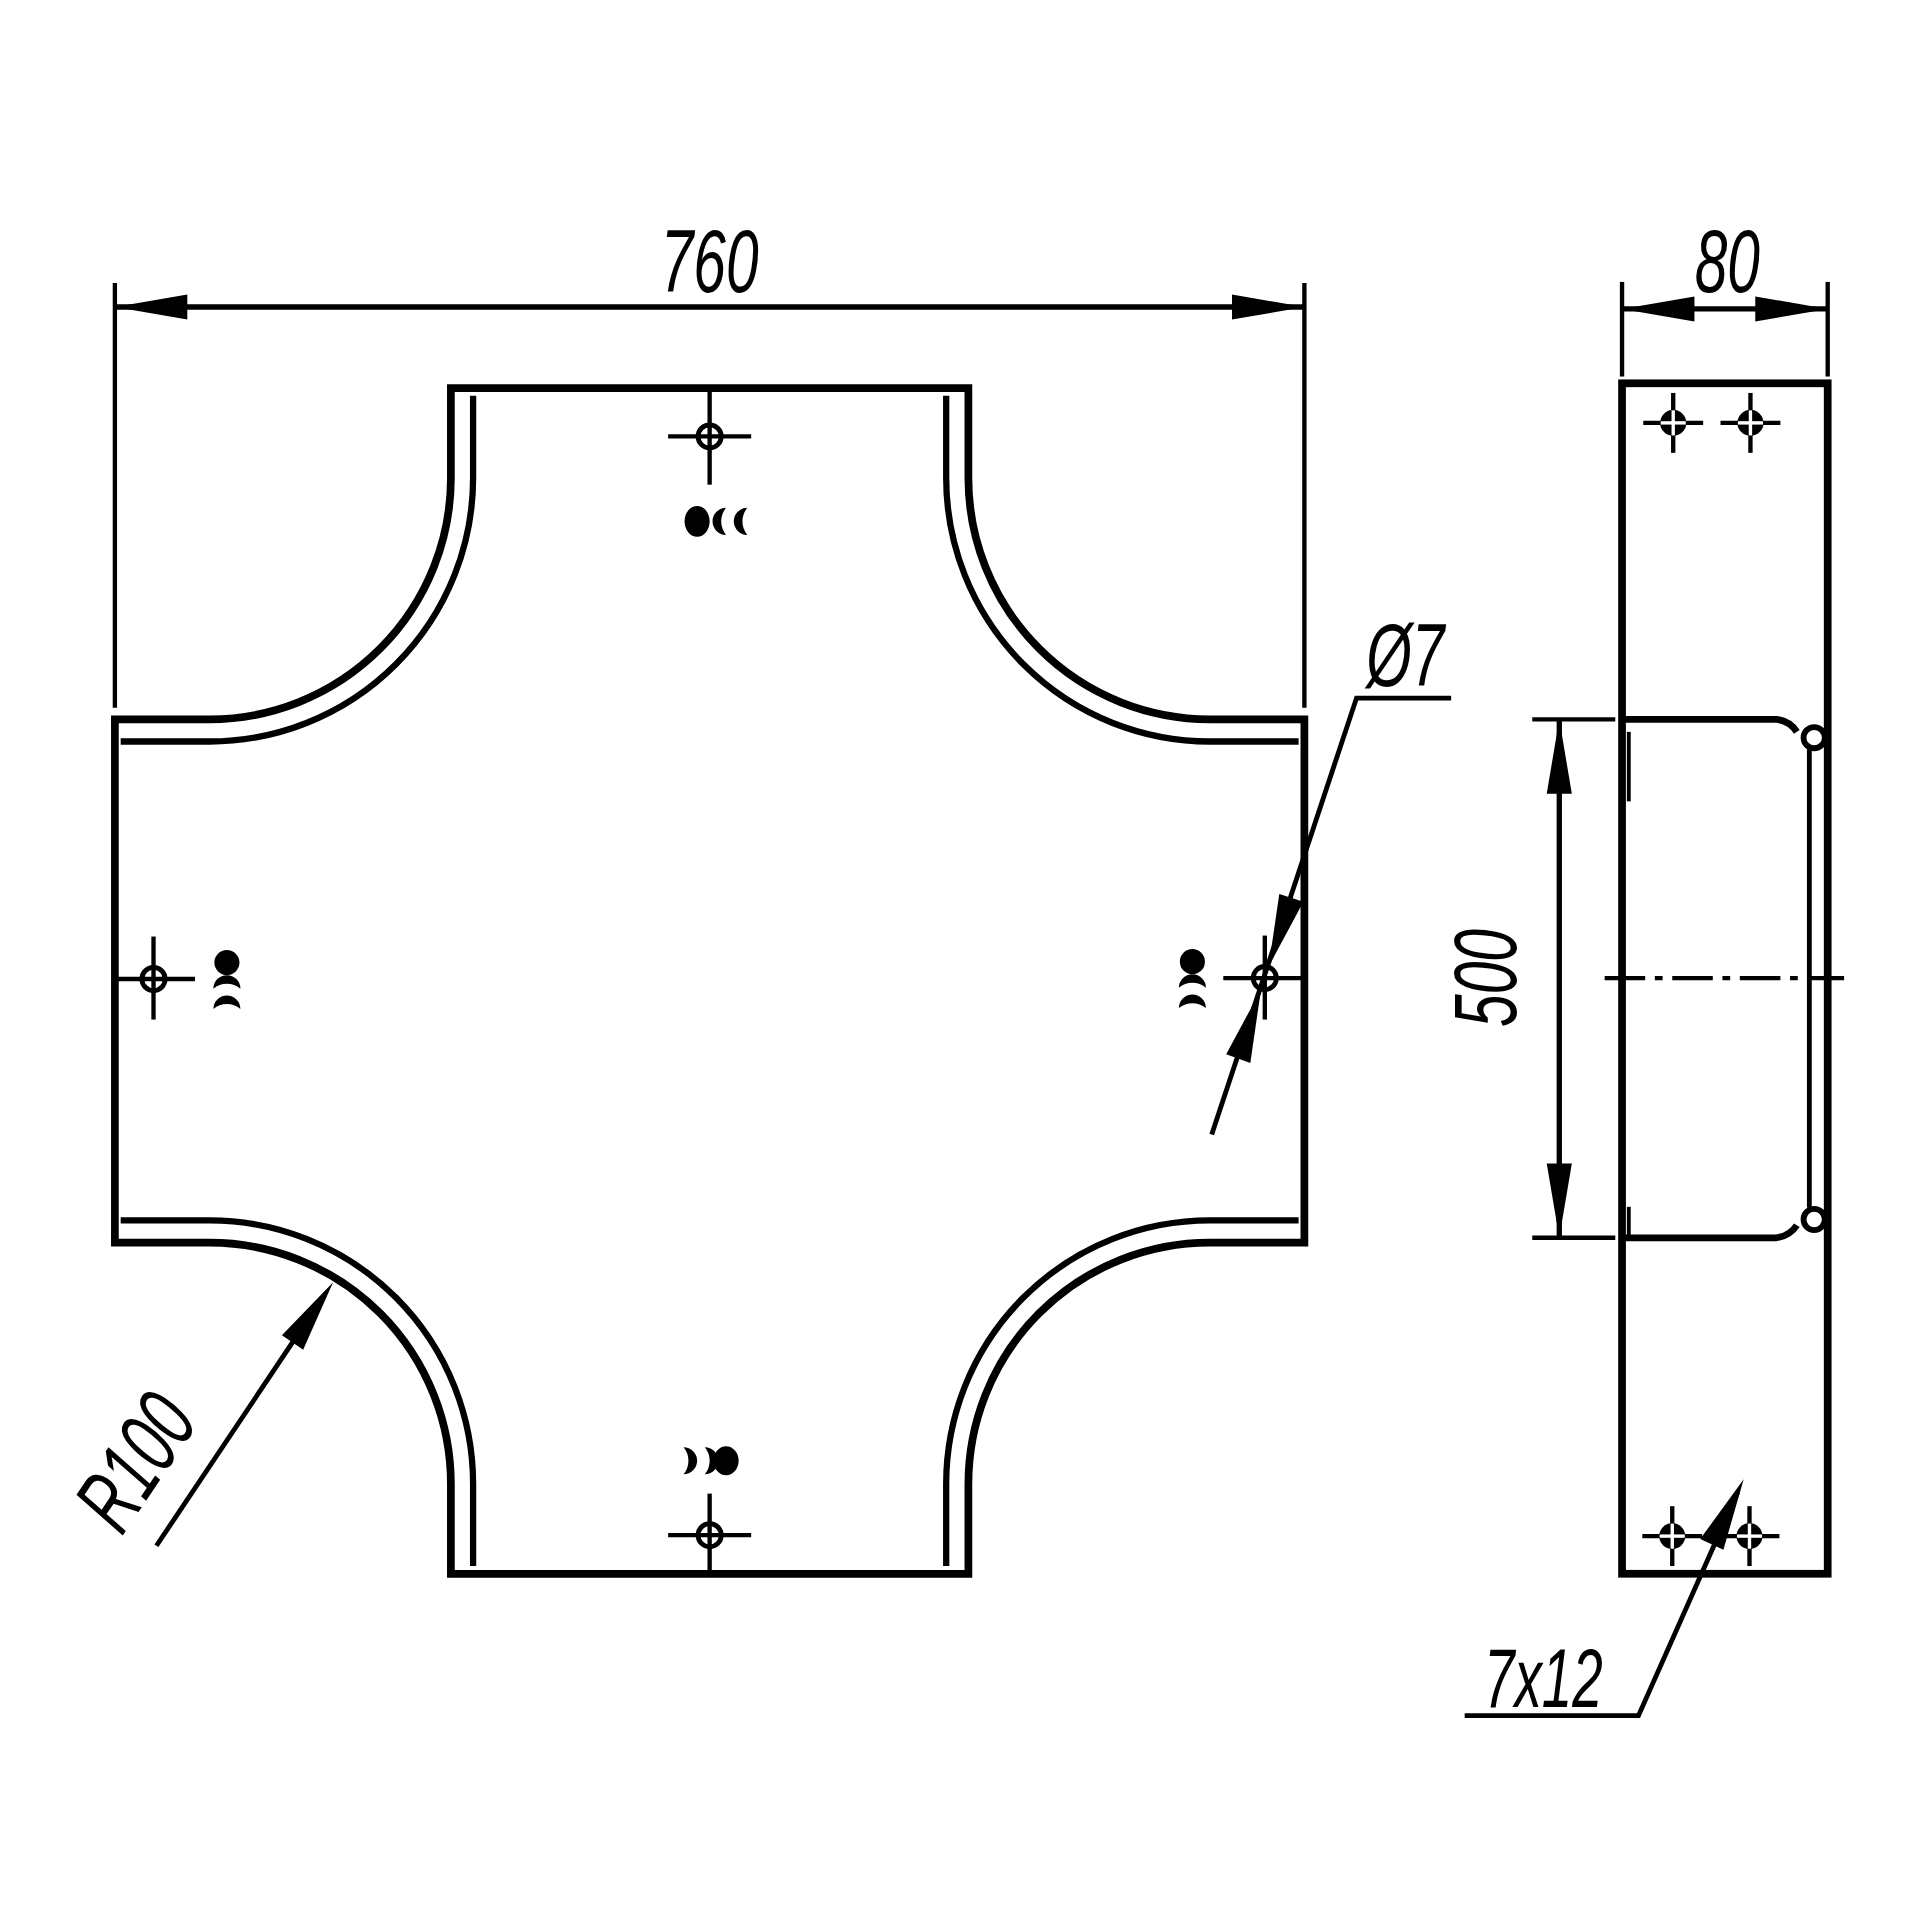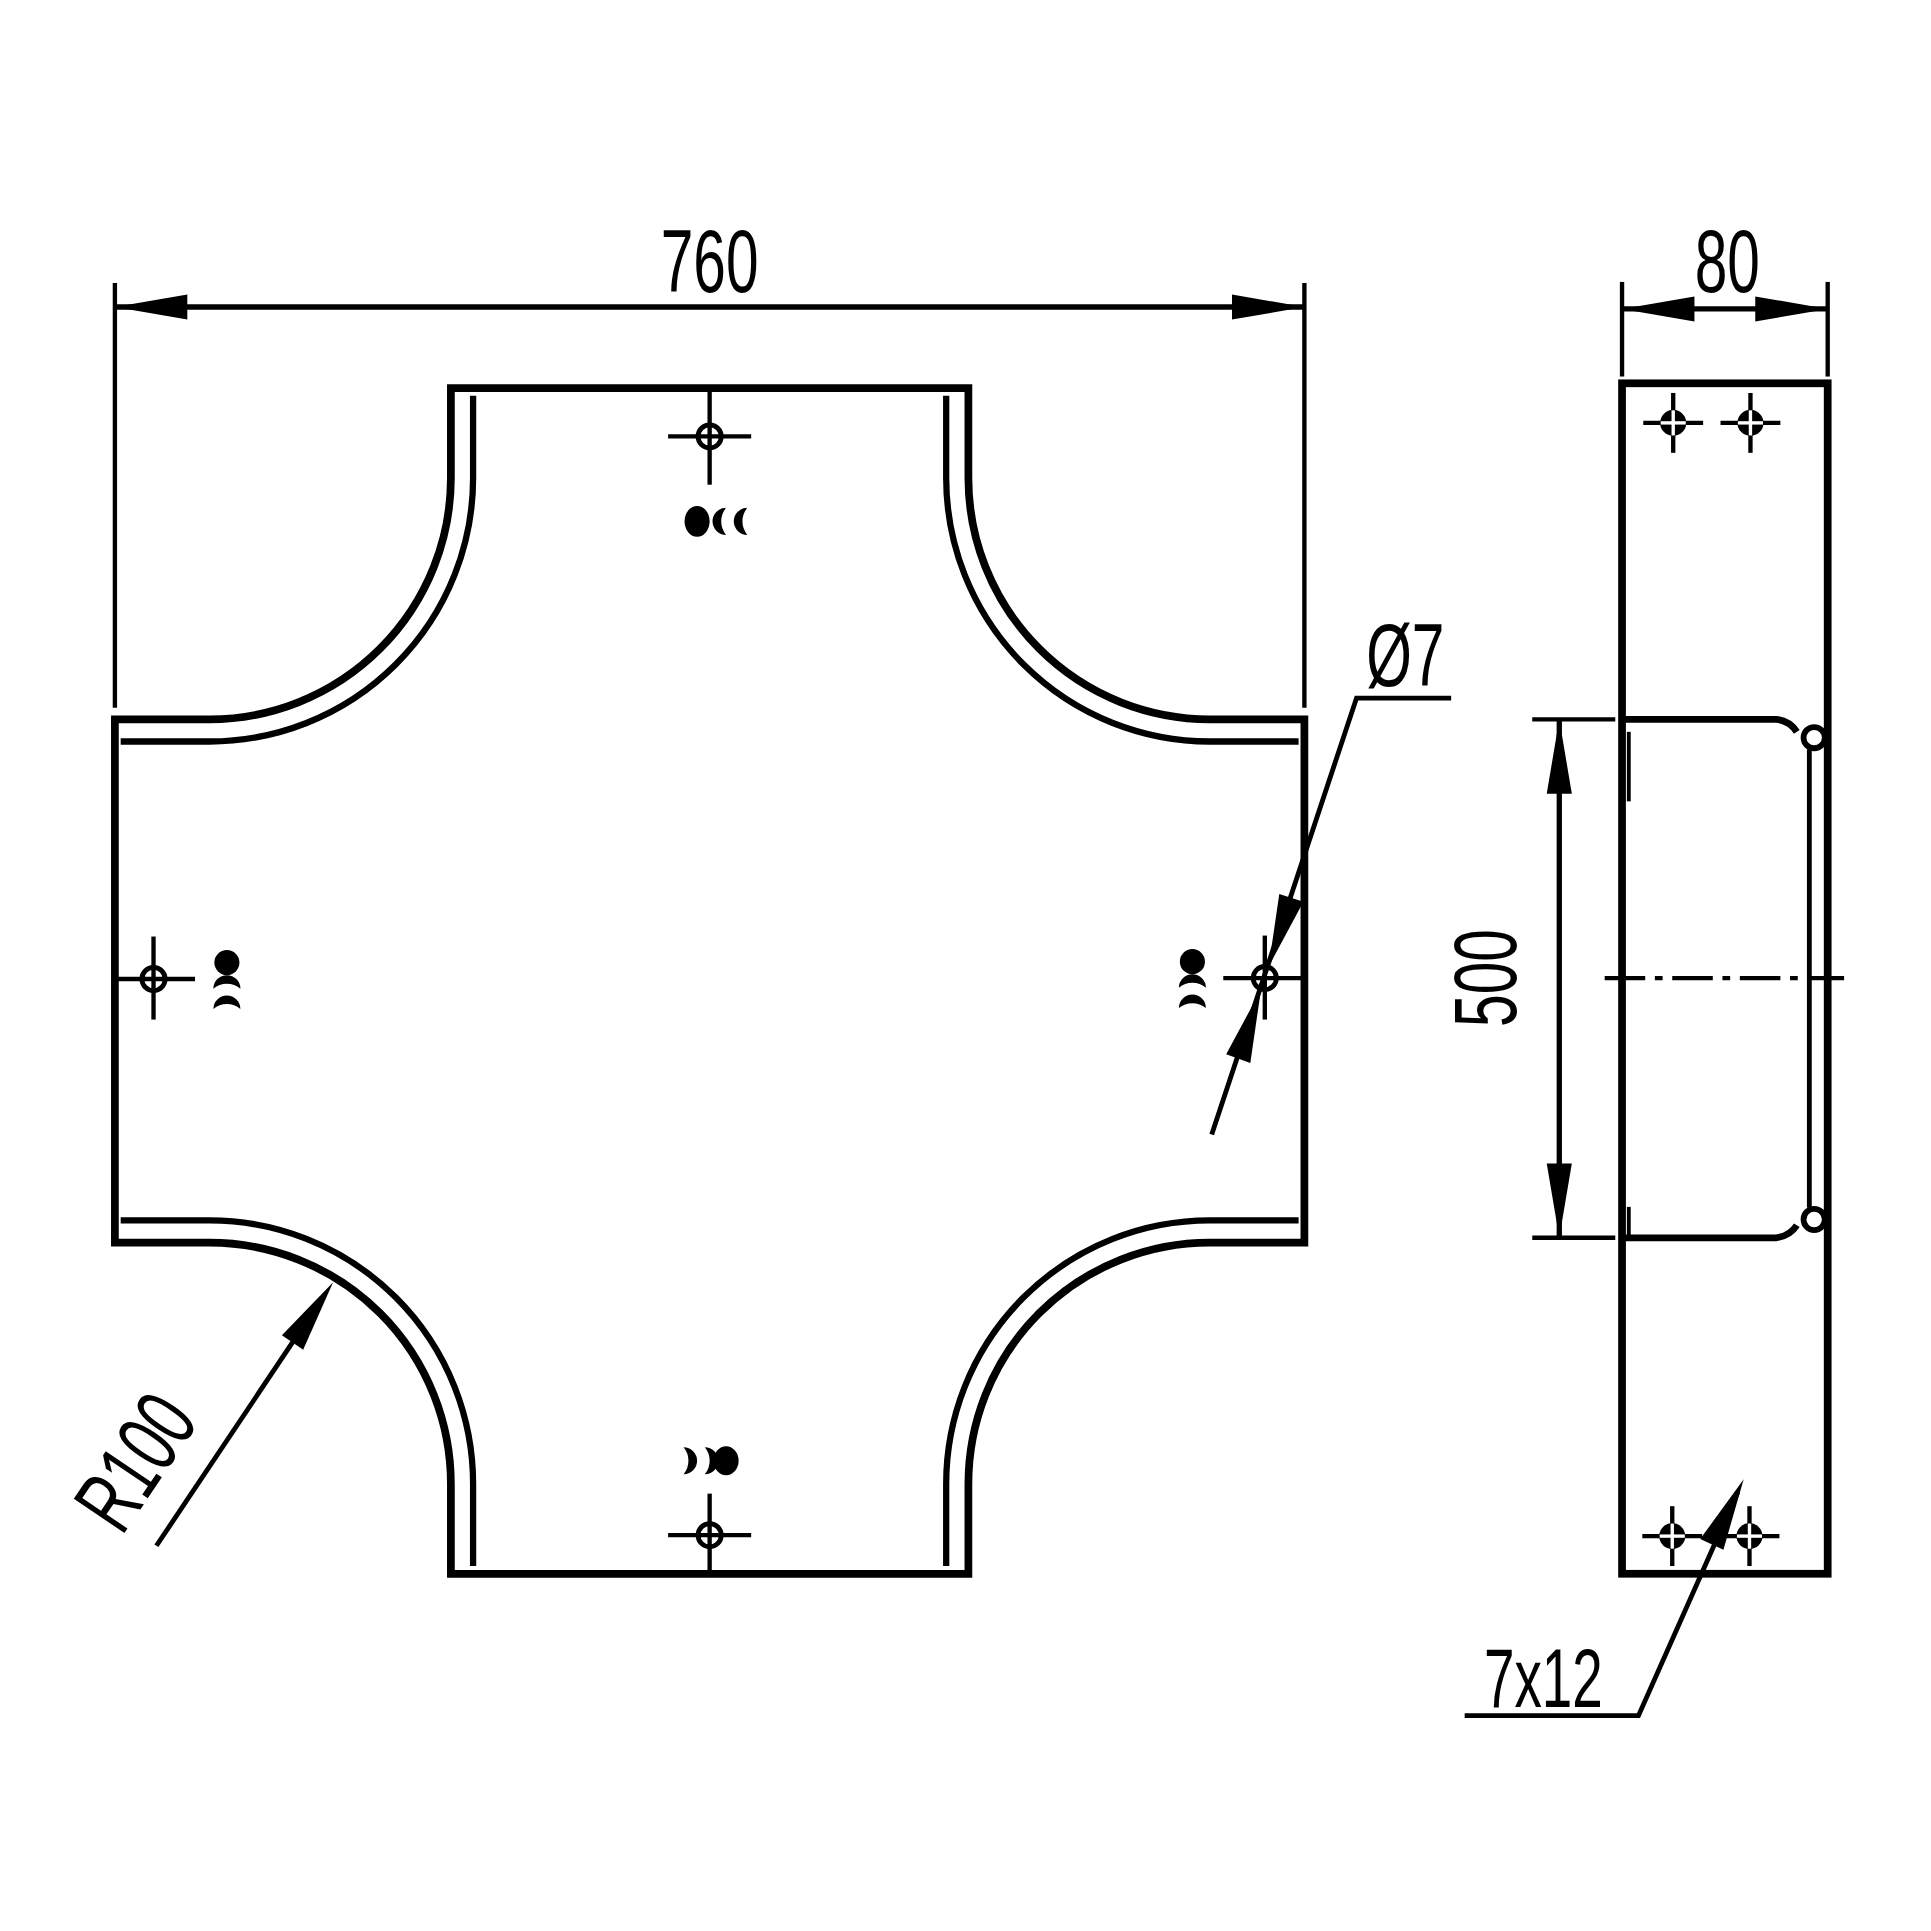--- a/index.html
+++ b/index.html
@@ -1,16 +1,16 @@
 <!DOCTYPE html>
 <html><head>
 <meta charset="utf-8">
 <style>
   html,body{margin:0;padding:0;background:#ffffff;}
-  .stage{position:relative;width:1931px;height:1931px;background:#ffffff;overflow:hidden;}
+  .stage{position:relative;width:1931px;height:1931px;background:#ffffff;overflow:hidden;font-style:italic;}
   svg{position:absolute;left:0;top:0;}
   text{font-family:"Liberation Sans","DejaVu Sans",sans-serif;fill:#000;}
   .dimtxt{font-size:92px;}
   .dimtxt2{font-size:86px;}
 </style>
 </head>
 <body>
 
 <div class="stage">
 <svg width="1931" height="1931" viewBox="0 0 2000 2000">

